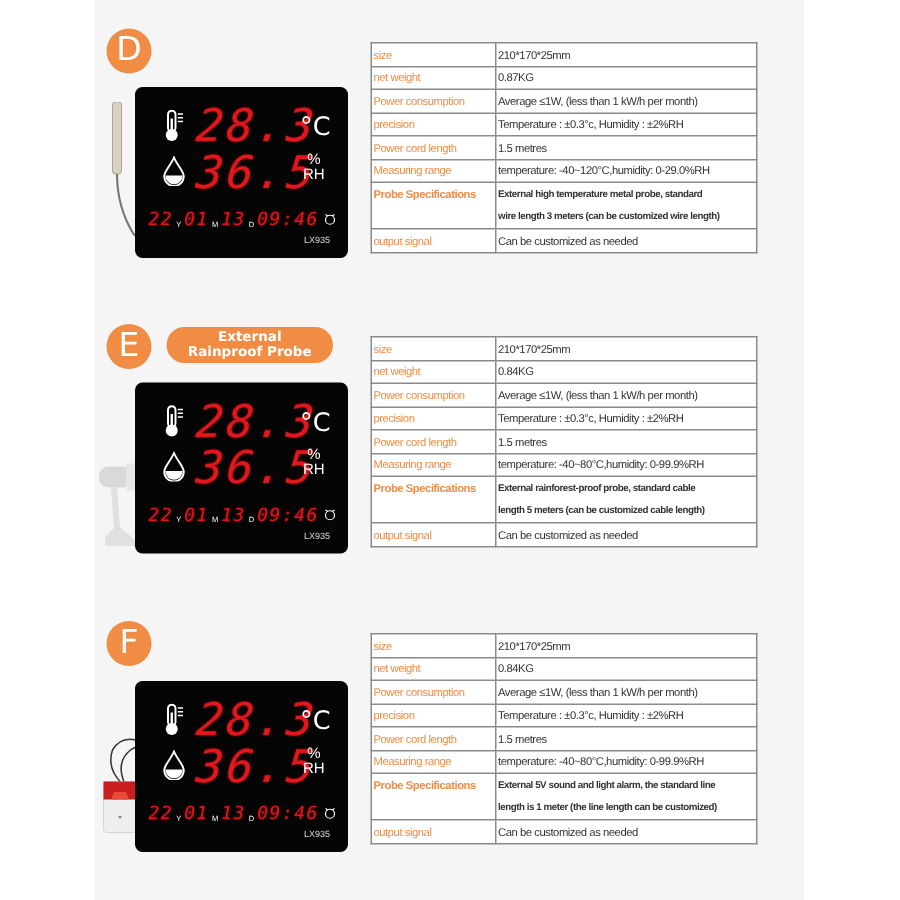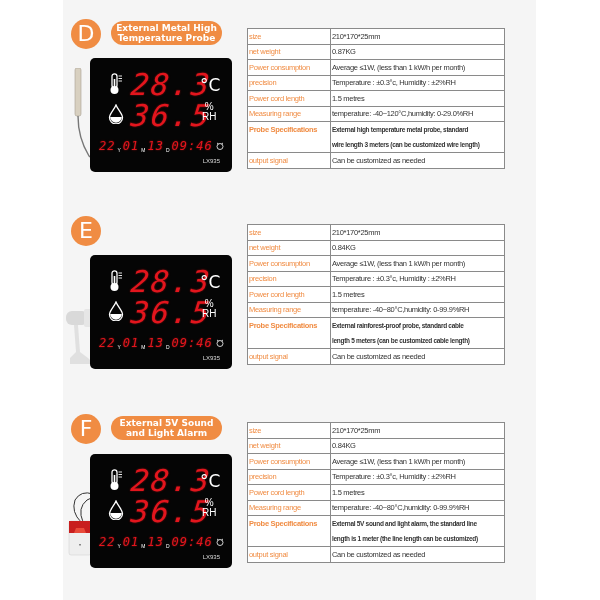--- a/index.html
+++ b/index.html
@@ -50,24 +50,20 @@
   table.spec tr.tall td.v { line-height: 15px; font-size: 6.5px; }
   table.spec { border: 1.5px solid #555; }
 </style>
 </head>
 <body>
 
 <div class="panel">
 
   <div class="section" style="top:0;">
     <div class="letter-badge" style="top:19px;">D</div>
-    <div class="title-pill" style="top:21px;">
-      <span>External Metal High</span>
-      <span>Temperature Probe</span>
-    </div>
 
     <div class="probe" style="left:8px; top:68px; width:40px; height:100px;">
       <svg width="40" height="100" viewBox="0 0 40 100">
         <rect x="4" y="0" width="6" height="48" rx="2" fill="#d8d0c0" stroke="#a89f90" stroke-width="0.6"></rect>
         <path d="M7 48 Q7 70 18 88 Q22 92 30 92" fill="none" stroke="#777" stroke-width="1.4"></path>
         <rect x="25" y="57" width="4" height="24" rx="2" fill="#333"></rect>
       </svg>
     </div>
 
     <div class="device" style="top:58px;">
@@ -150,20 +146,24 @@
       <tr>
             <td class="k">output signal</td>
             <td class="v">Can be customized as needed</td>
           </tr>
     </tbody>
       </table>
   </div>
 
   <div class="section" style="top:200px;">
     <div class="letter-badge" style="top:16px;">E</div>
+    <div class="title-pill" style="top:18px;">
+      <span>External</span>
+      <span>Rainproof Probe</span>
+    </div>
 
     <div class="probe" style="left:3px; top:108px; width:30px; height:60px;">
       <svg width="30" height="60" viewBox="0 0 30 60">
         <rect x="0" y="3" width="22" height="14" rx="6" fill="#d9d9d9"></rect>
         <rect x="18" y="1" width="8" height="18" rx="2" fill="#e6e6e6"></rect>
         <path d="M8 17 L12 17 L14 44 L22 50 L24 52 L24 56 L4 56 L4 50 L10 44 Z" fill="#e0e0e0"></path>
       </svg>
     </div>
 
     <div class="device" style="top:55px;">
@@ -245,24 +245,20 @@
       <tr>
             <td class="k">output signal</td>
             <td class="v">Can be customized as needed</td>
           </tr>
     </tbody>
       </table>
   </div>
 
   <div class="section" style="top:400px;">
     <div class="letter-badge" style="top:14px;">F</div>
-    <div class="title-pill" style="top:16px;">
-      <span>External 5V Sound</span>
-      <span>and Light Alarm</span>
-    </div>
 
     <div class="probe" style="left:4px; top:88px; width:30px; height:70px;">
       <svg width="30" height="70" viewBox="0 0 30 70">
         <path d="M14 34 Q4 24 8 12 Q14 2 26 6" fill="none" stroke="#333" stroke-width="1"></path>
         <path d="M16 34 Q10 20 20 12 Q26 8 30 10" fill="none" stroke="#333" stroke-width="1"></path>
         <rect x="2" y="33" width="22" height="34" rx="2" fill="#eee" stroke="#ccc" stroke-width="0.5"></rect>
         <rect x="2" y="33" width="22" height="12" fill="#c81e1e"></rect>
         <path d="M7 45 L19 45 L17 40 L9 40 Z" fill="#e84a3a"></path>
         <rect x="12" y="56" width="2" height="1.5" fill="#888"></rect>
       </svg>

